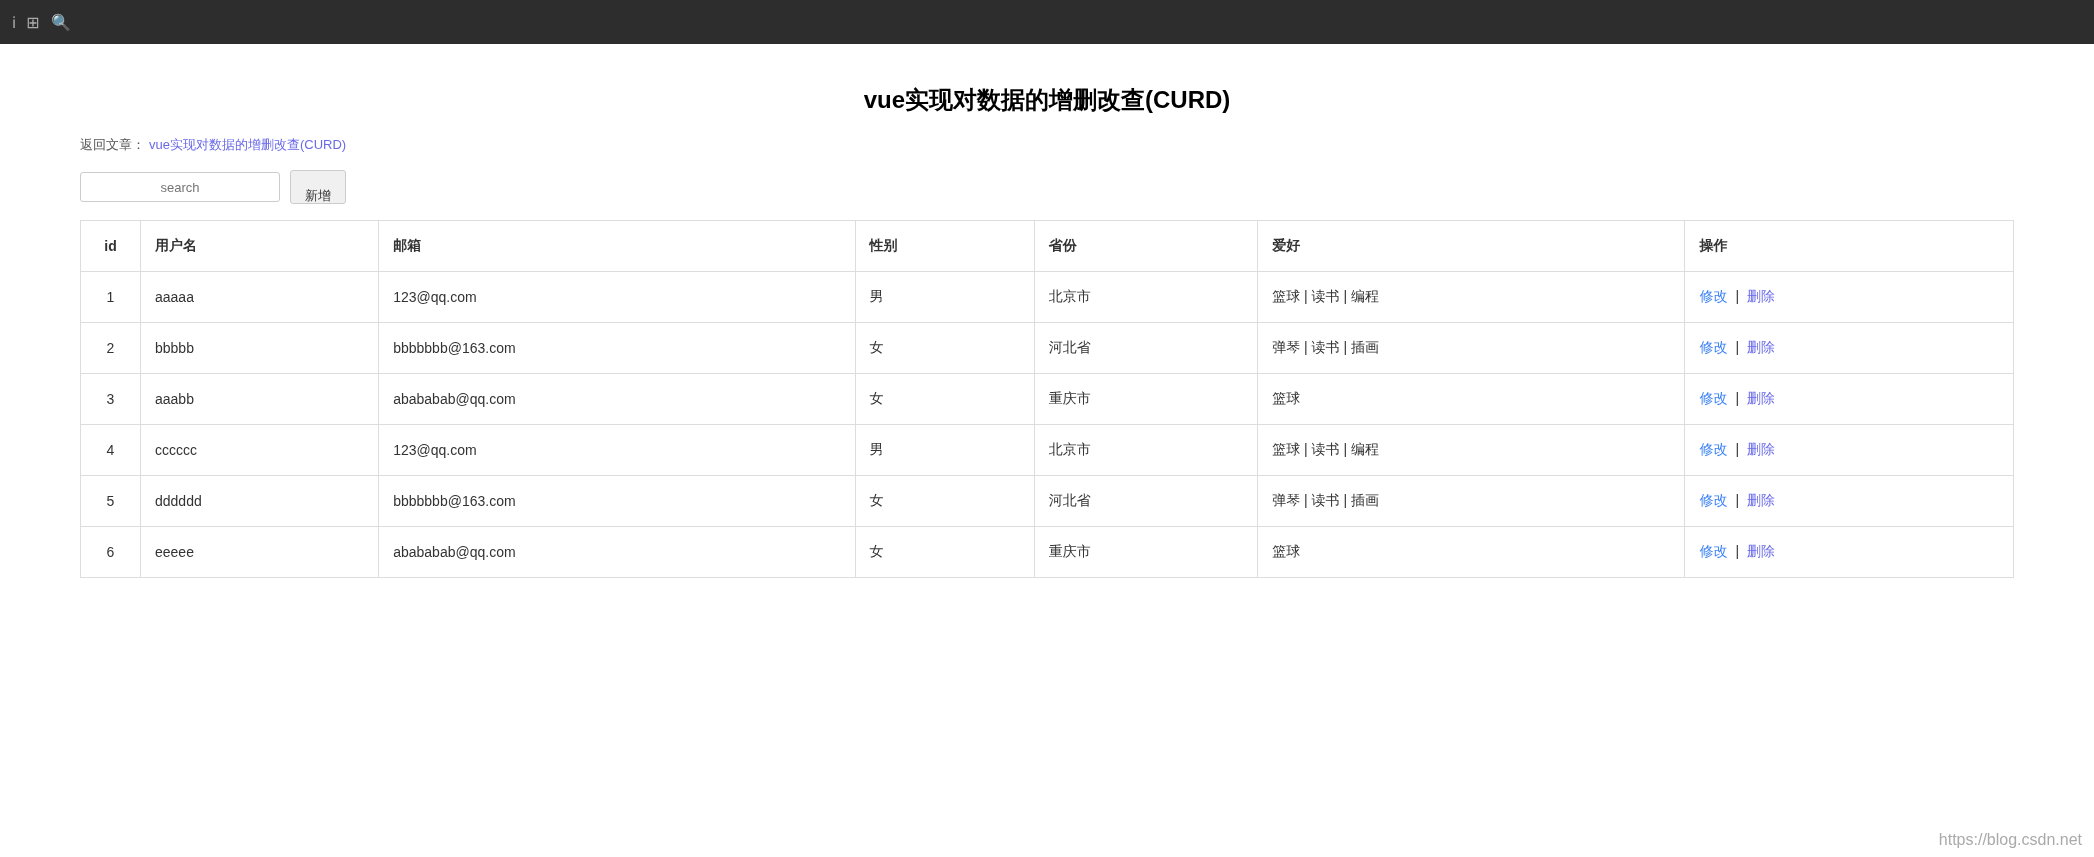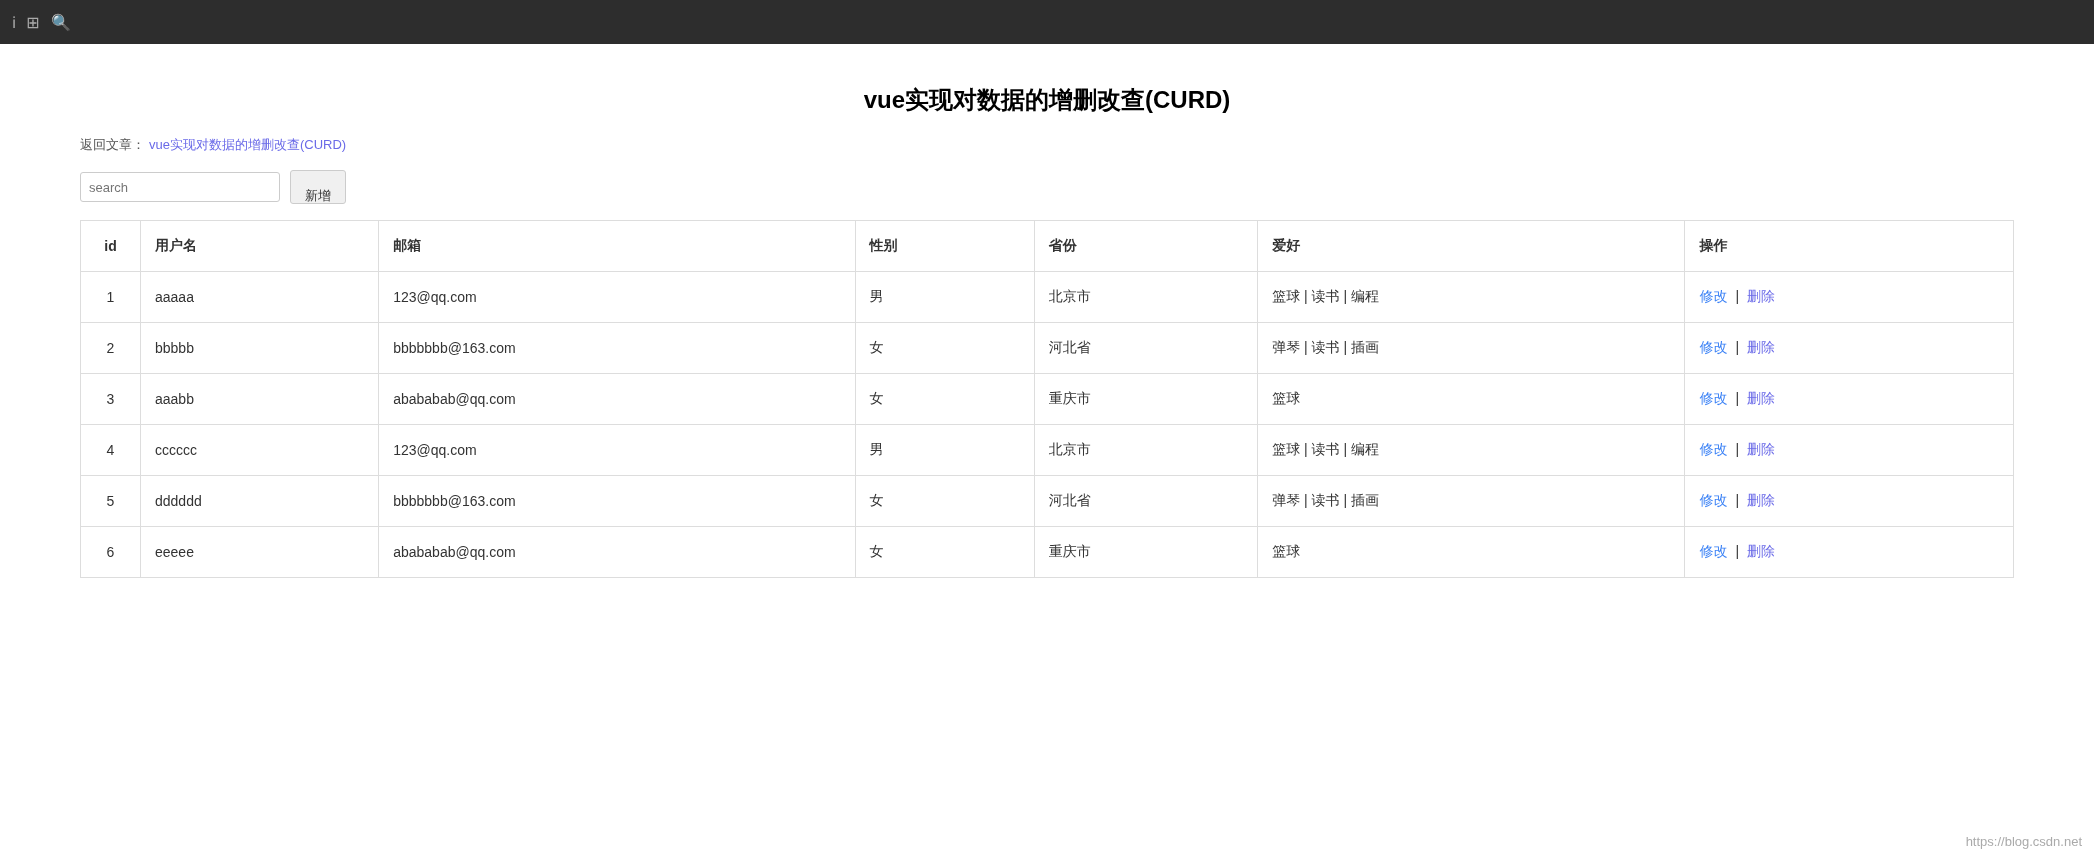--- a/index.html
+++ b/index.html
@@ -80,20 +80,21 @@
     }
 
     .search-input {
       border: 1px solid #ccc;
       border-radius: 3px;
       height: 30px;
       padding: 0 8px;
       font-size: 13px;
       color: #999;
       width: 200px;
+      text-align: center;
     }
 
     .add-btn {
       background: #f0f0f0;
       border: 1px solid #ccc;
       border-radius: 3px;
       height: 30px;
       padding: 16px 14px;
       font-size: 13px;
       cursor: pointer;
@@ -141,21 +142,21 @@
 
     .action-sep {
       color: #333;
       margin: 0 4px;
     }
 
     .watermark {
       position: fixed;
       bottom: 8px;
       right: 12px;
-      font-size: 13px;
+      font-size: 16px;
       color: #aaa;
     }
   </style>
 </head>
 <body>
 
 <div class="browser-chrome">
   <span class="browser-info-icon">ℹ</span>
   <div class="browser-icons">
     <span>⊞</span>

